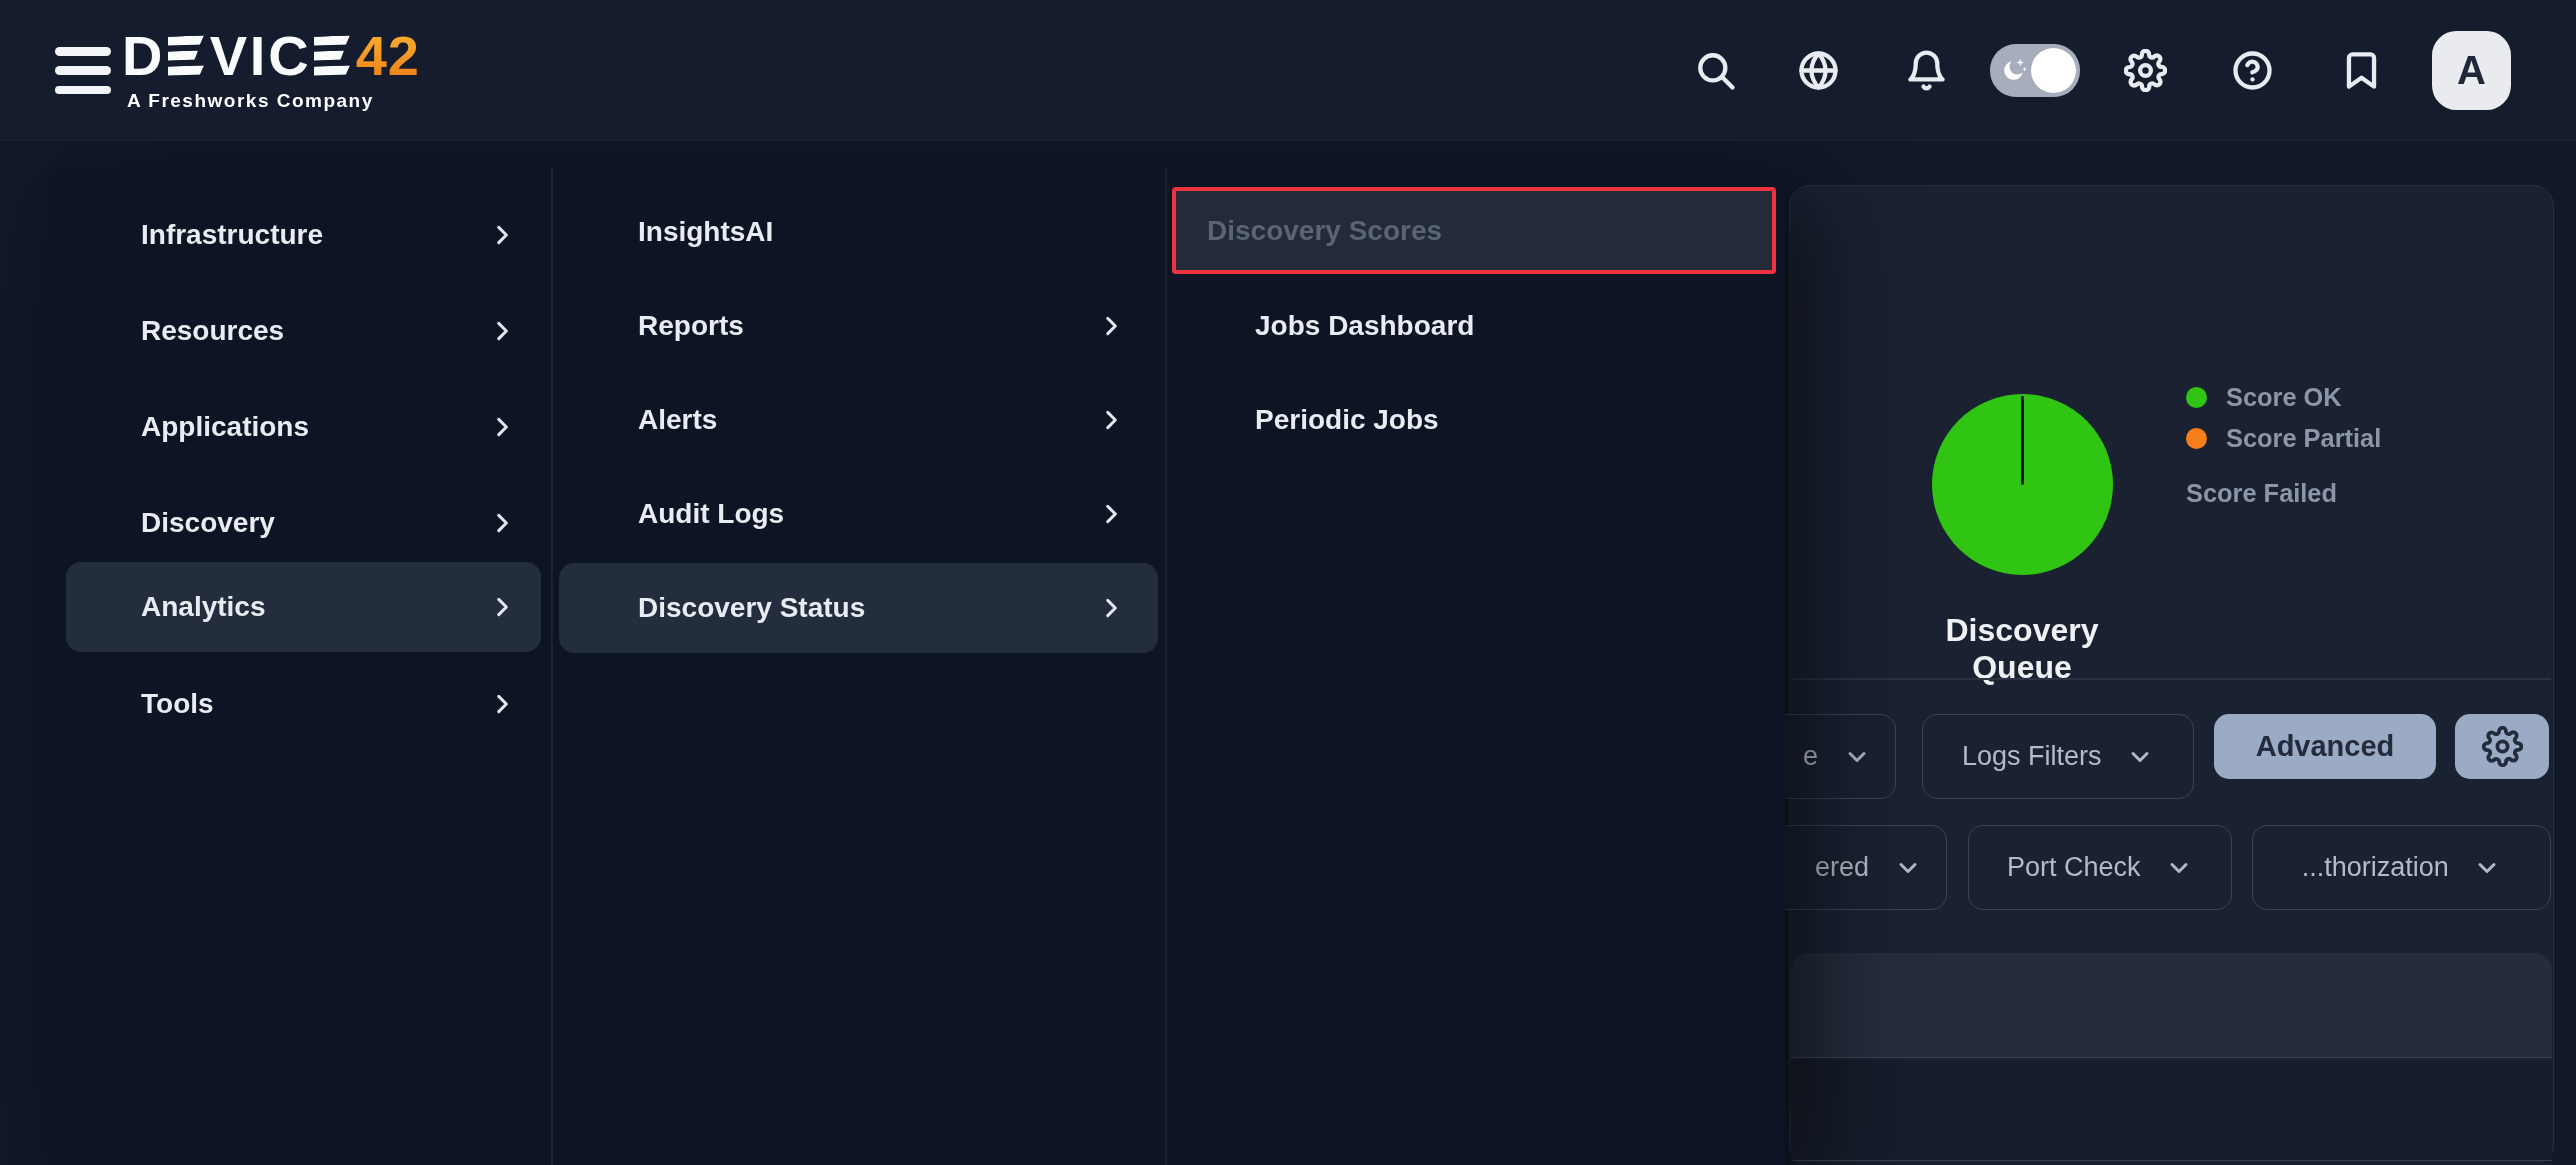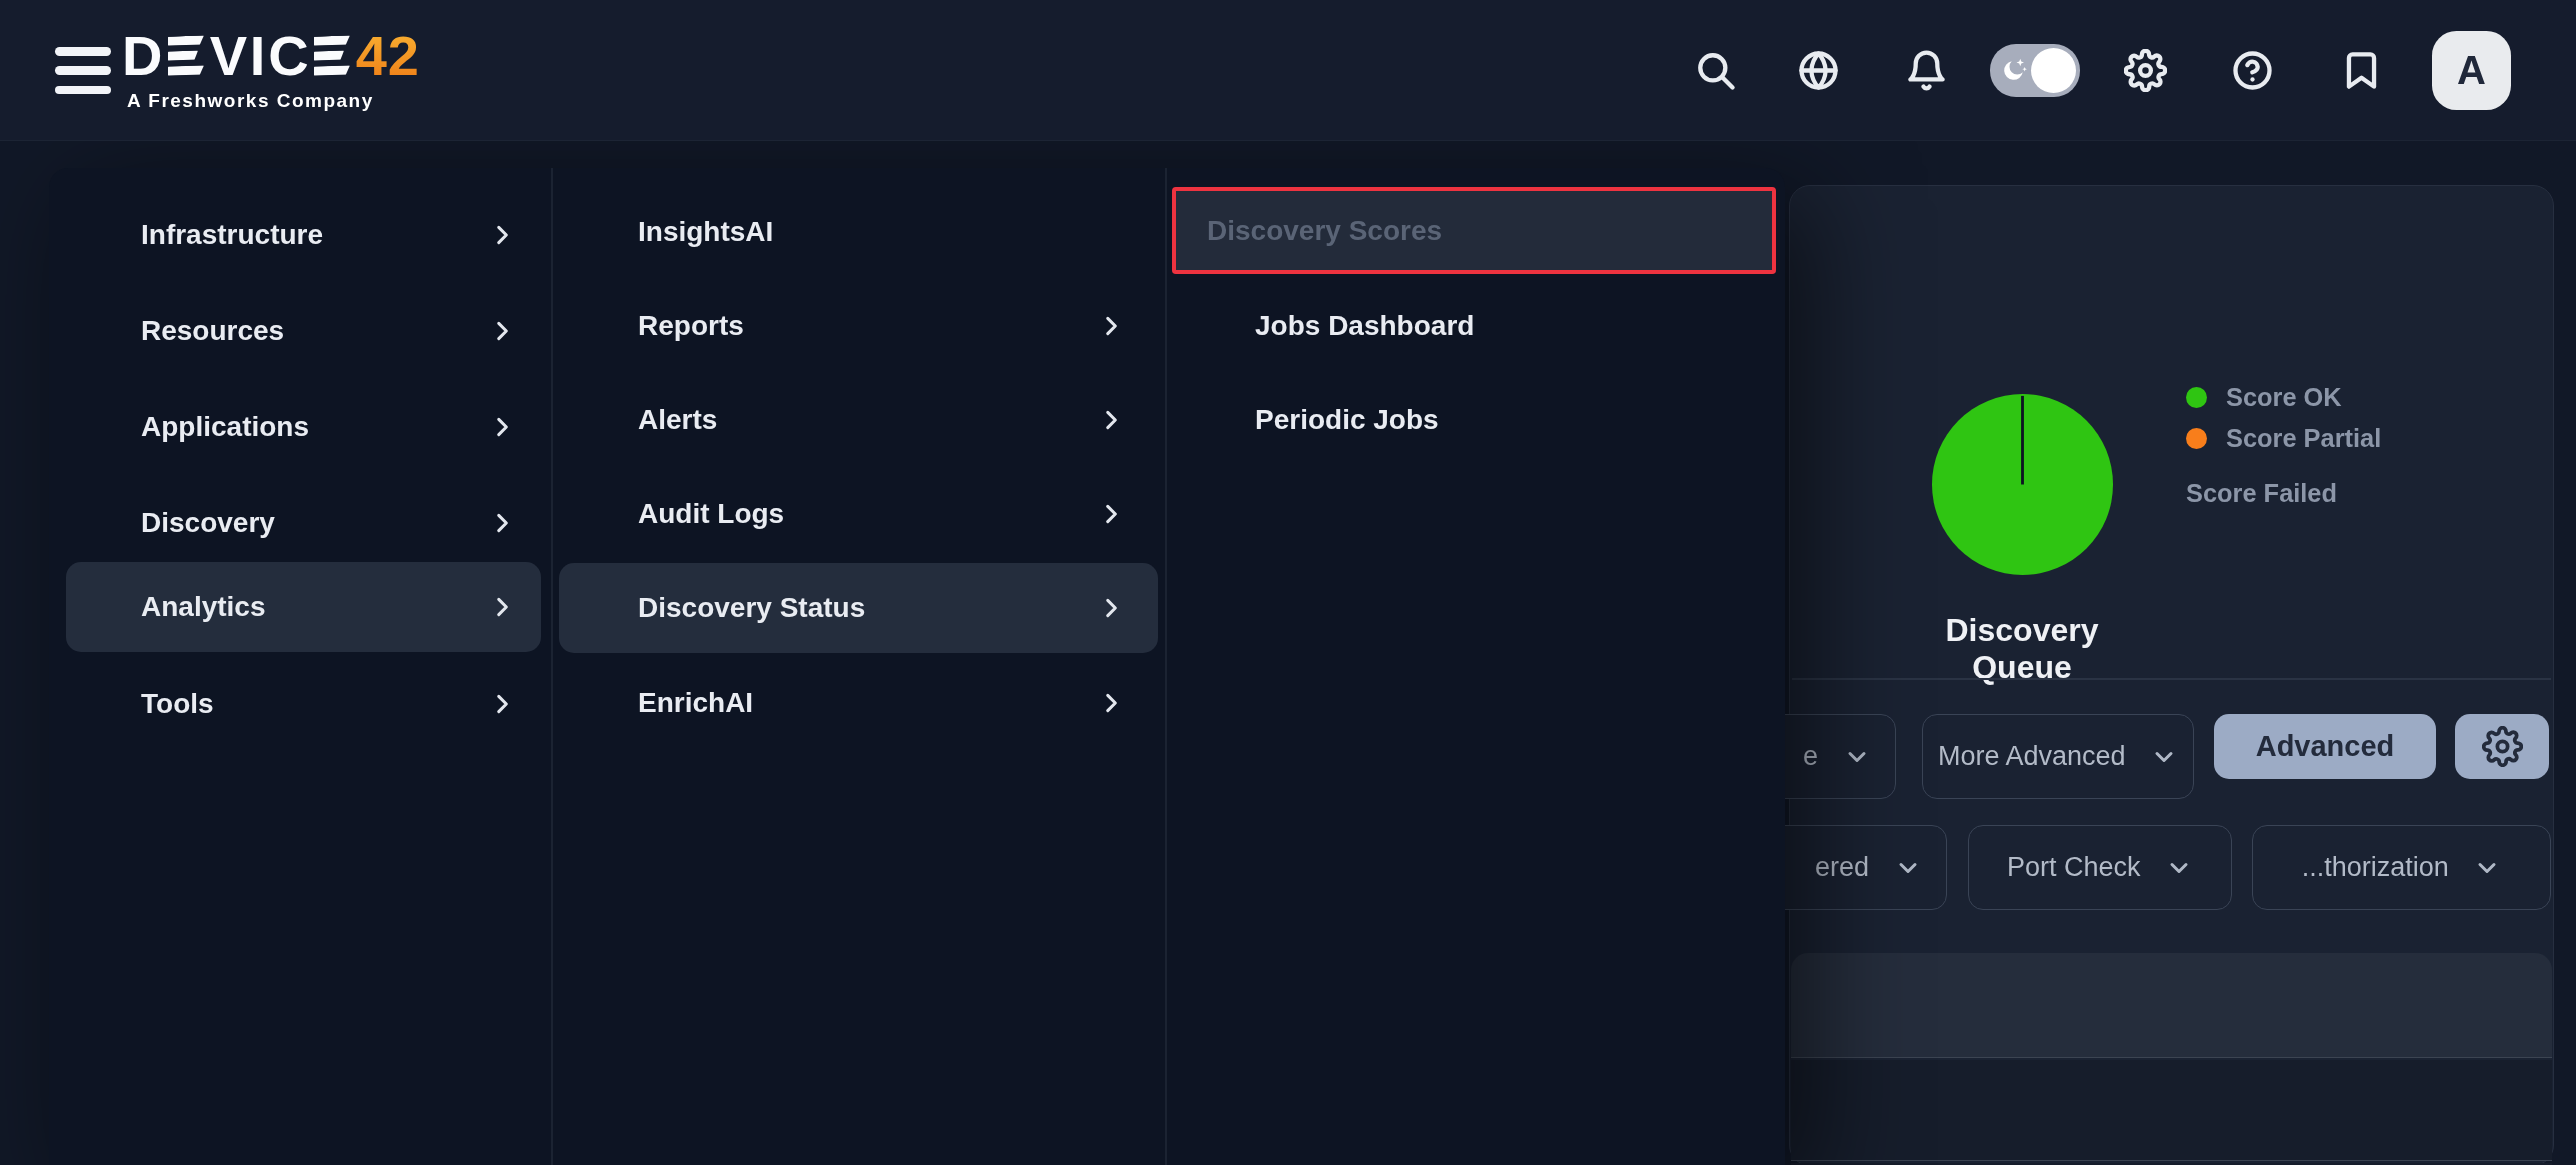--- a/index.html
+++ b/index.html
@@ -99,21 +99,21 @@
   <div class="queue-title">Discovery Queue</div>
   <div class="hdivider"></div>
 
   <div class="drop partial" style="left:1695px; top:714px; width:201px;">
     <span class="d-label">e</span>
     <svg width="28" height="28" viewBox="0 0 24 24">
         <polyline points="6 9 12 15 18 9"></polyline>
       </svg>
   </div>
   <div class="drop" style="left:1922px; top:714px; width:272px;">
-    <span class="d-label">More Advanced</span>
+    <span class="d-label">Logs Filters</span>
     <svg width="28" height="28" viewBox="0 0 24 24">
         <polyline points="6 9 12 15 18 9"></polyline>
       </svg>
   </div>
   <div class="btn-solid" style="left:2214px; top:714px; width:222px;">
     <span class="b-label">Advanced</span>
   </div>
   <div class="btn-solid" style="left:2455px; top:714px; width:94px;">
     <svg width="41" height="41" viewBox="0 0 24 24">
       <circle cx="12" cy="12" r="3"></circle>
@@ -222,26 +222,20 @@
       <svg width="26" height="26" viewBox="0 0 24 24">
           <polyline points="9 5 16 12 9 19"></polyline>
         </svg>
     </div>
     <div class="mi c2 active" style="top:395px;">
       <span class="mi-label">Discovery Status</span>
       <svg width="26" height="26" viewBox="0 0 24 24">
           <polyline points="9 5 16 12 9 19"></polyline>
         </svg>
     </div>
-    <div class="mi c2" style="top:490px;">
-      <span class="mi-label">EnrichAI</span>
-      <svg width="26" height="26" viewBox="0 0 24 24">
-          <polyline points="9 5 16 12 9 19"></polyline>
-        </svg>
-    </div>
 
     <div class="anno-box">
       <span class="mi-label-muted">Discovery Scores</span>
     </div>
     <div class="mi c3" style="top:113px;">
       <span class="mi-label">Jobs Dashboard</span>
     </div>
     <div class="mi c3" style="top:207px;">
       <span class="mi-label">Periodic Jobs</span>
     </div>

